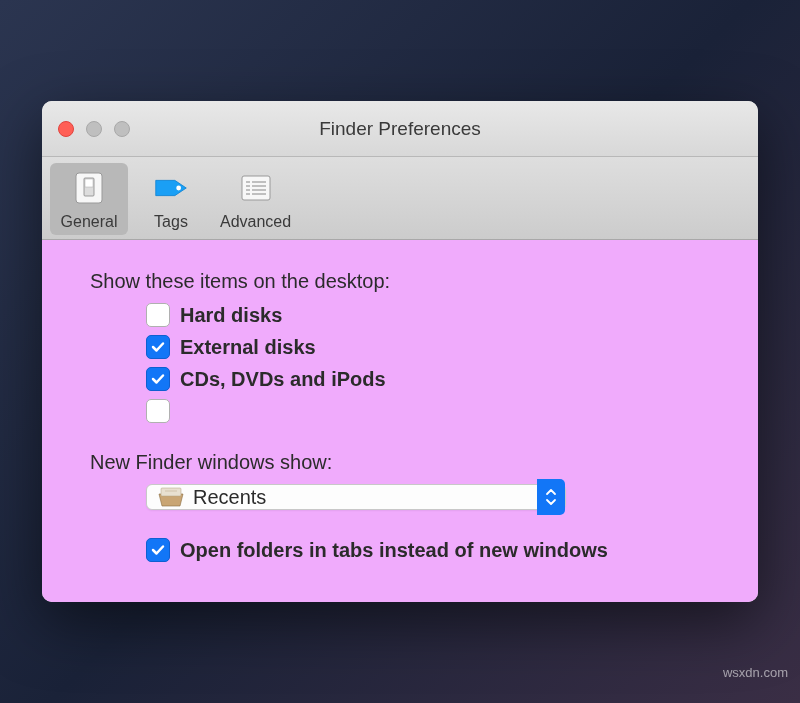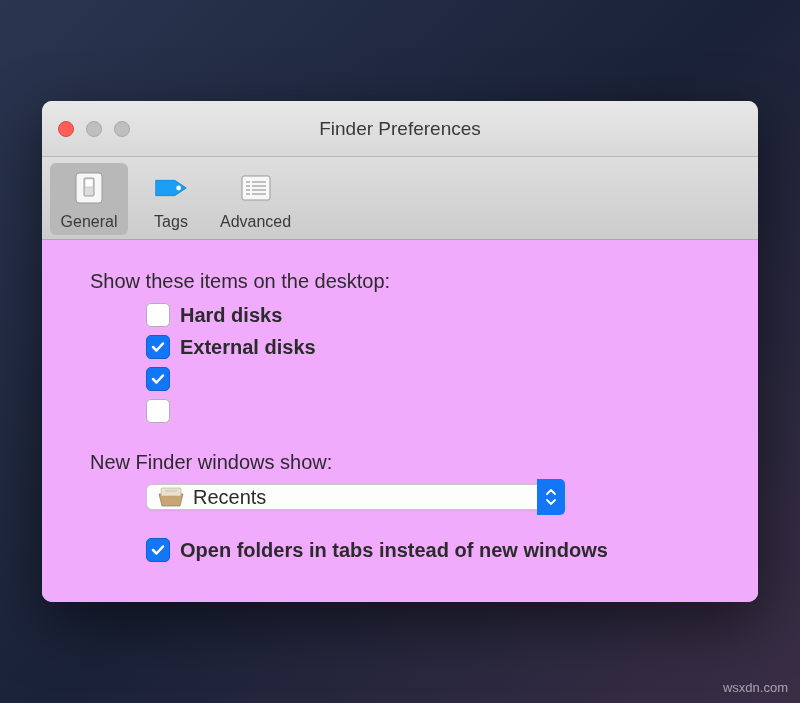--- a/index.html
+++ b/index.html
@@ -12,21 +12,21 @@
       background: linear-gradient(135deg, #2b3550 0%, #1a2238 50%, #3a2e45 100%);
       width: 800px;
       height: 703px;
       display: flex;
       align-items: center;
       justify-content: center;
       position: relative;
     }
     .watermark {
       position: absolute;
-      bottom: 8px;
+      bottom: 23px;
       right: 12px;
       color: rgba(255,255,255,0.55);
       font-size: 13px;
     }
     .window {
       width: 716px;
       background: #ececec;
       border-radius: 10px;
       box-shadow: 0 20px 60px rgba(0,0,0,0.5);
       overflow: hidden;
@@ -256,20 +256,21 @@
             </svg>
         </div>
         <span class="checkbox-label">External disks</span>
       </div>
       <div class="checkbox-row">
         <div class="checkbox checked">
           <svg width="16" height="16" viewBox="0 0 16 16">
               <path d="M3 8 L6.5 11.5 L13 4.5" stroke="#fff" stroke-width="2.5" fill="none" stroke-linecap="round" stroke-linejoin="round"></path>
             </svg>
         </div>
+        <span class="checkbox-label">CDs, DVDs and iPods</span>
       </div>
       <div class="checkbox-row">
         <div class="checkbox">
           
         </div>
       </div>
     </div>
 
     <div class="section-label">New Finder windows show:</div>
 

